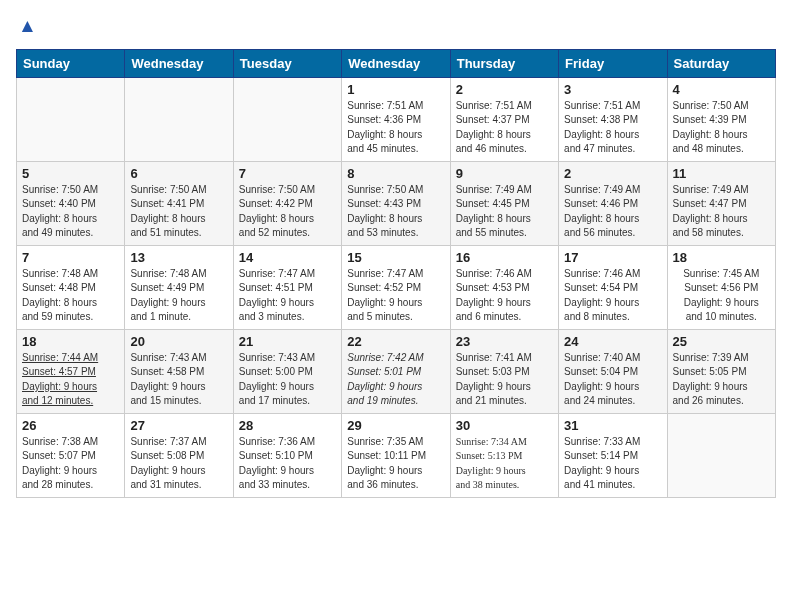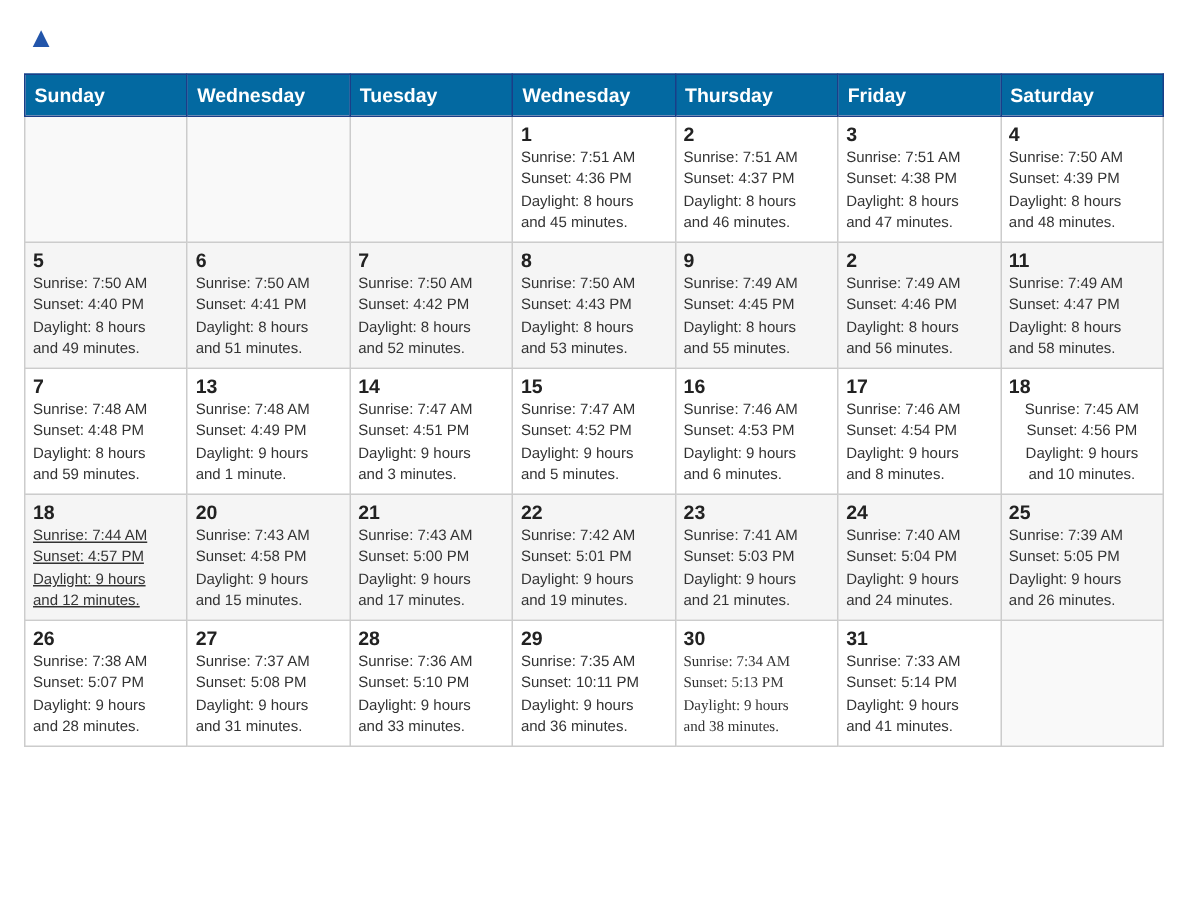--- a/index.html
+++ b/index.html
@@ -261,21 +261,21 @@
         </td>
         <td>
           <span class="day-num">21</span>
           <div class="day-info" style="white-space: pre-line;">Sunrise: 7:43 AM
 Sunset: 5:00 PM
 Daylight: 9 hours
 and 17 minutes.</div>
         </td>
         <td>
           <span class="day-num">22</span>
-          <div class="day-info" style="white-space: pre-line;">Sunrise: 7:42 AM
+          <div class="day-info" style="white-space: pre-line; font-style: italic;">Sunrise: 7:42 AM
 Sunset: 5:01 PM
 Daylight: 9 hours
 and 19 minutes.</div>
         </td>
         <td>
           <span class="day-num">23</span>
           <div class="day-info" style="white-space: pre-line;">Sunrise: 7:41 AM
 Sunset: 5:03 PM
 Daylight: 9 hours
 and 21 minutes.</div>

